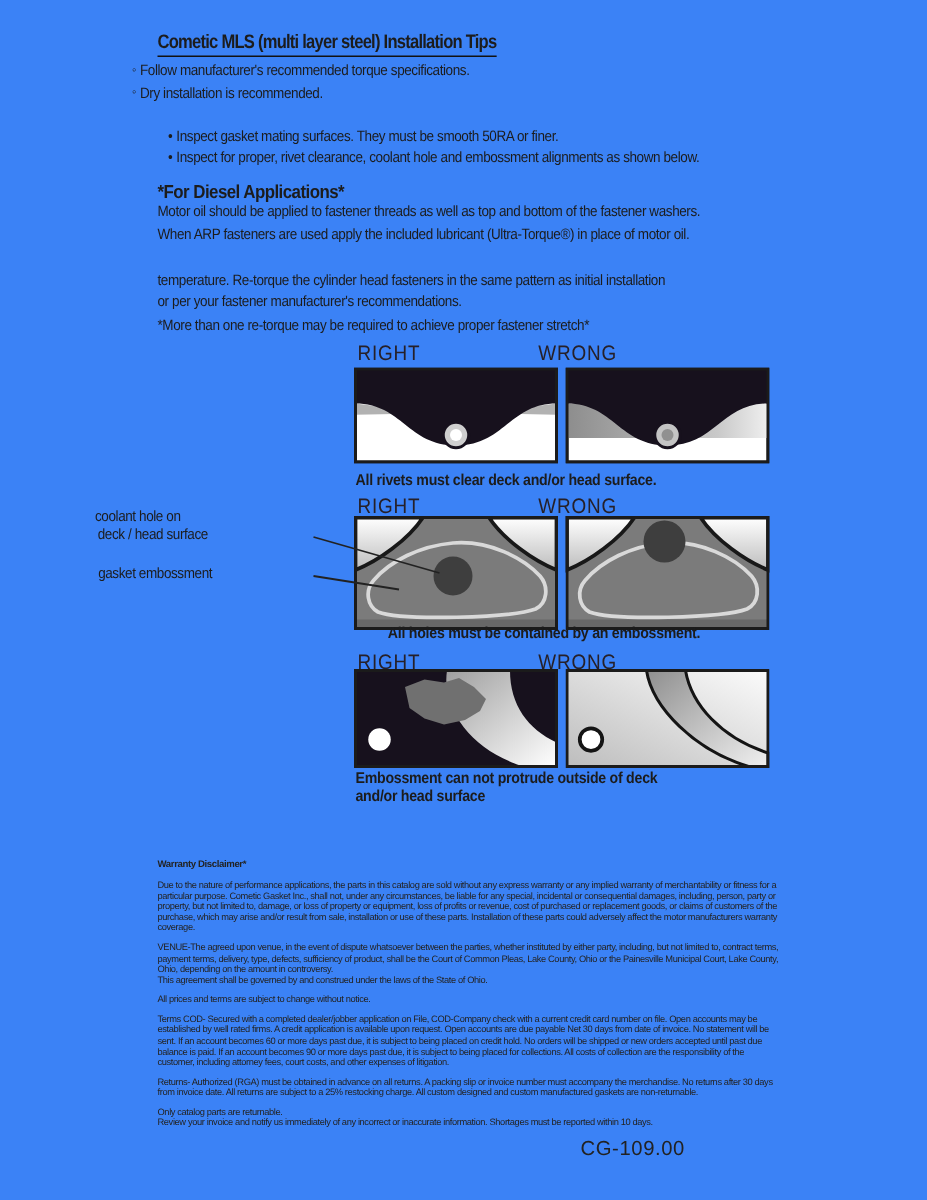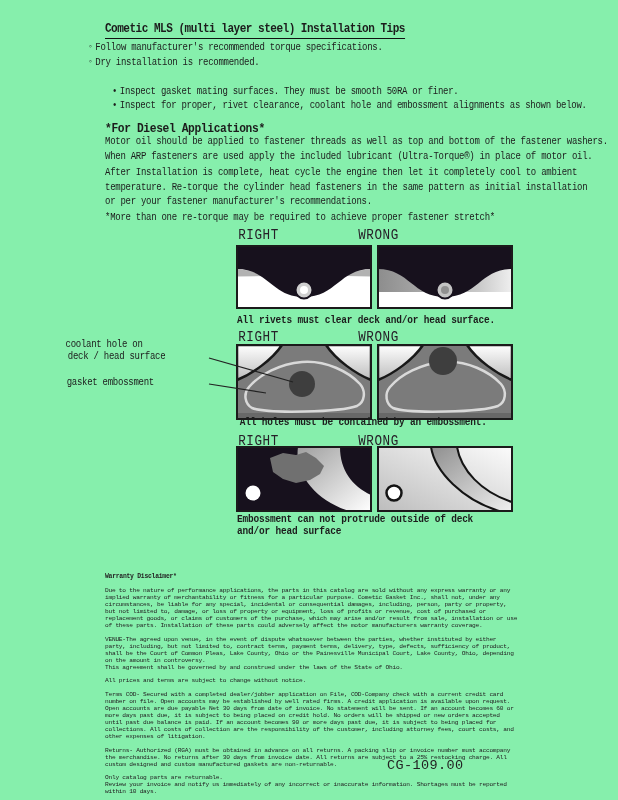--- a/index.html
+++ b/index.html
@@ -1,17 +1,17 @@
 <!DOCTYPE html>
 <html><head>
 <meta charset="utf-8">
 <style>
   html,body{margin:0;padding:0;background:#fff;}
-  .page{position:relative;width:618px;height:800px;background:#86efac;
-        font-family:Liberation Mono, monospace;color:#1c1c1c;overflow:hidden;}
+  .page{position:relative;width:618px;height:800px;background:#3b82f6;
+        font-family:Liberation Sans, sans-serif;color:#1c1c1c;overflow:hidden;}
   .abs{position:absolute;}
   .cx{display:inline-block;white-space:nowrap;transform:scaleX(0.9);transform-origin:0 50%;}
   .cxt{display:inline-block;white-space:nowrap;transform:scaleX(0.85);transform-origin:0 50%;}
   .cxr{display:inline-block;white-space:nowrap;transform:scaleX(0.9);transform-origin:100% 50%;}
   .cxc{display:inline-block;white-space:nowrap;transform:scaleX(0.9);transform-origin:50% 50%;}
   .title{font-size:13px;font-weight:700;letter-spacing:-0.6px;border-bottom:1.6px solid #111;padding-bottom:2px;}
   .body{font-size:10px;letter-spacing:-0.3px;}
   .mk1{font-size:9px;margin-right:3px;position:relative;top:-1px;}
   .mk2{font-size:10px;margin-right:3px;}
   .h2{font-size:12.5px;font-weight:700;letter-spacing:-0.4px;}
@@ -36,21 +36,20 @@
   </div>
 
   <div class="abs body" style="left:88px;top:42px"><span class="cx"><span class="mk1">◦</span><span>Follow manufacturer's recommended torque specifications.</span></span></div>
   <div class="abs body" style="left:88px;top:56.5px"><span class="cx"><span class="mk1">◦</span><span>Dry installation is recommended.</span></span></div>
   <div class="abs body" style="left:112px;top:85.5px"><span class="cx"><span class="mk2">•</span><span>Inspect gasket mating surfaces.  They must be smooth 50RA or finer.</span></span></div>
   <div class="abs body" style="left:112px;top:100px"><span class="cx"><span class="mk2">•</span><span>Inspect for proper, rivet clearance, coolant hole and embossment alignments as shown below.</span></span></div>
 
   <div class="abs" style="left:105px;top:119px"><span class="cx h2">*For Diesel Applications*</span></div>
   <div class="abs body" style="left:105px;top:136px"><span class="cx">Motor oil should be applied to fastener threads as well as top and bottom of the fastener washers.</span></div>
   <div class="abs body" style="left:105px;top:150.5px"><span class="cx">When ARP fasteners are used apply the included lubricant (Ultra-Torque®) in place of motor oil.</span></div>
-  <div class="abs body" style="left:105px;top:167px"><span class="cx">After Installation is complete, heat cycle the engine then let it completely cool to ambient</span></div>
   <div class="abs body" style="left:105px;top:181.5px"><span class="cx">temperature. Re-torque the cylinder head fasteners in the same pattern as initial installation</span></div>
   <div class="abs body" style="left:105px;top:212px"><span class="cx">*More than one re-torque may be required to achieve proper fastener stretch*</span></div>
   <div class="abs body" style="left:105px;top:196px"><span class="cx">or per your fastener manufacturer's recommendations.</span></div>
 
   <div class="abs rw" style="left:236px;top:227px"><span class="cxc">RIGHT</span></div>
   <div class="abs rw wl" style="left:377px;top:227px"><span class="cxc">WRONG</span></div>
 
   <svg class="abs" style="left:236px;top:245px" width="136" height="64" viewBox="0 0 136 64">
     <rect x="1" y="1" width="134" height="62" fill="#ffffff" stroke="#1b1b1b" stroke-width="2"></rect>
     <path d="M1,24 L52,30.5 L1,31.5 Z" fill="#b2b2b2"></path>

